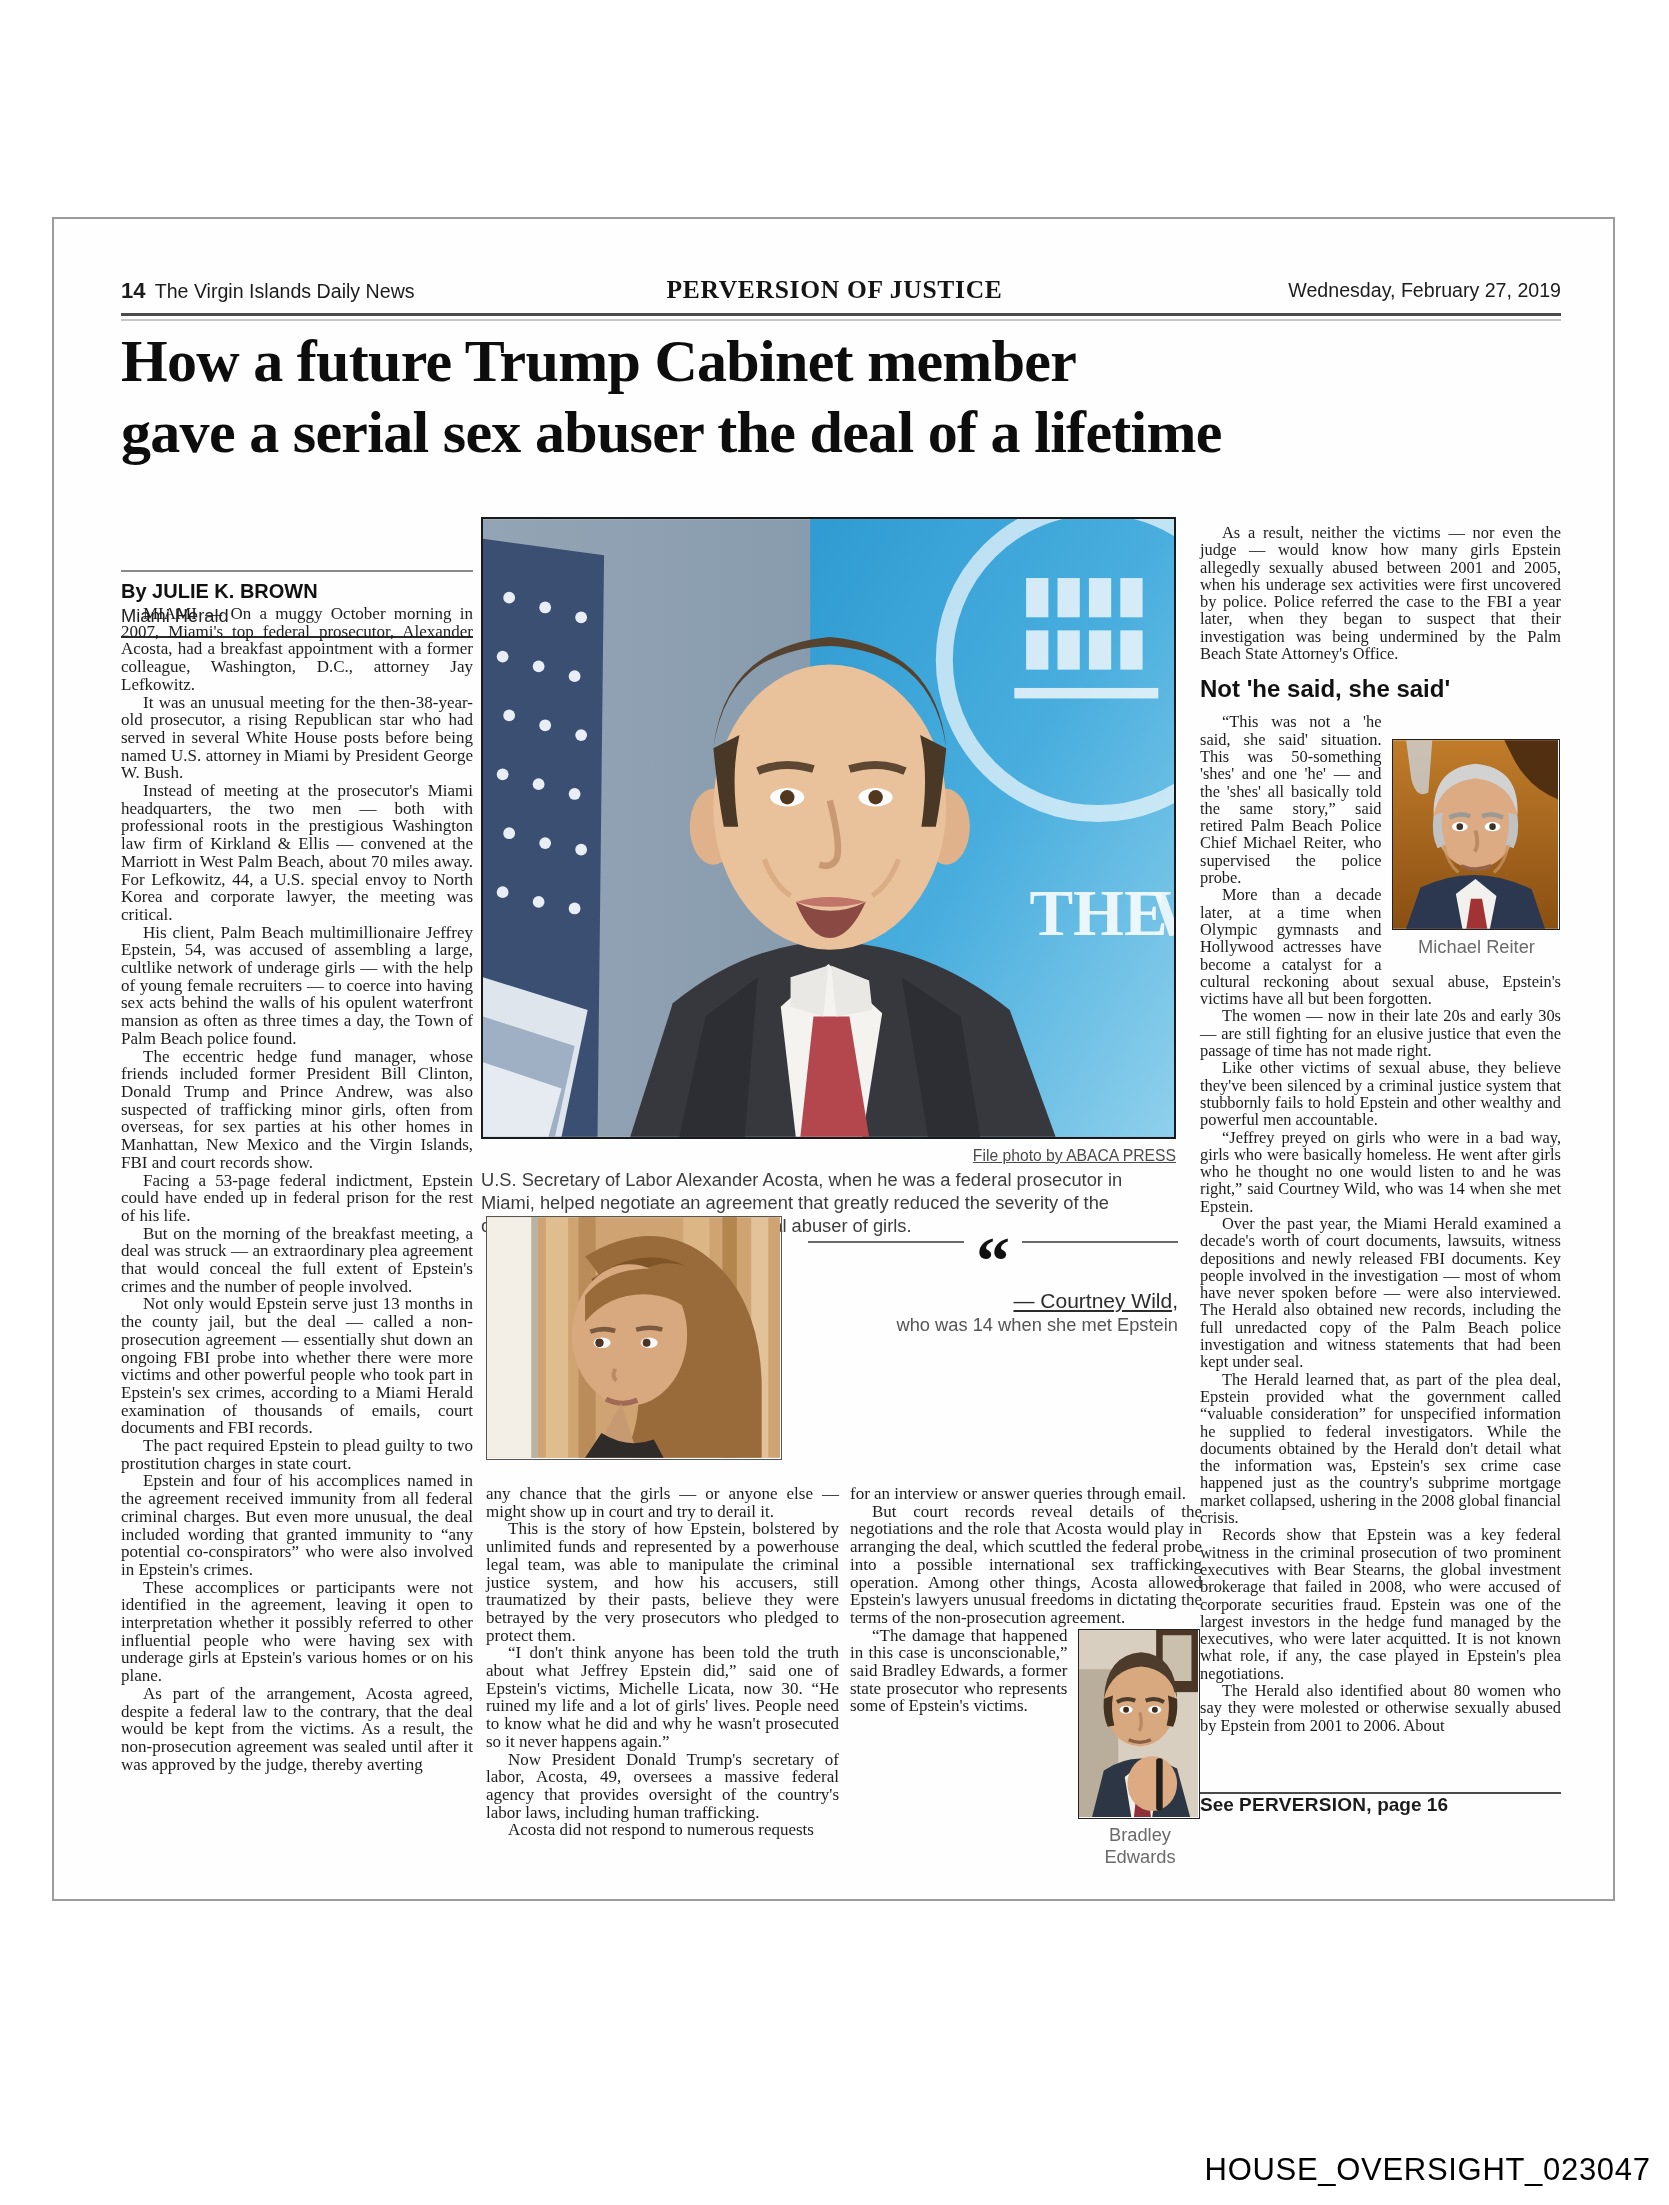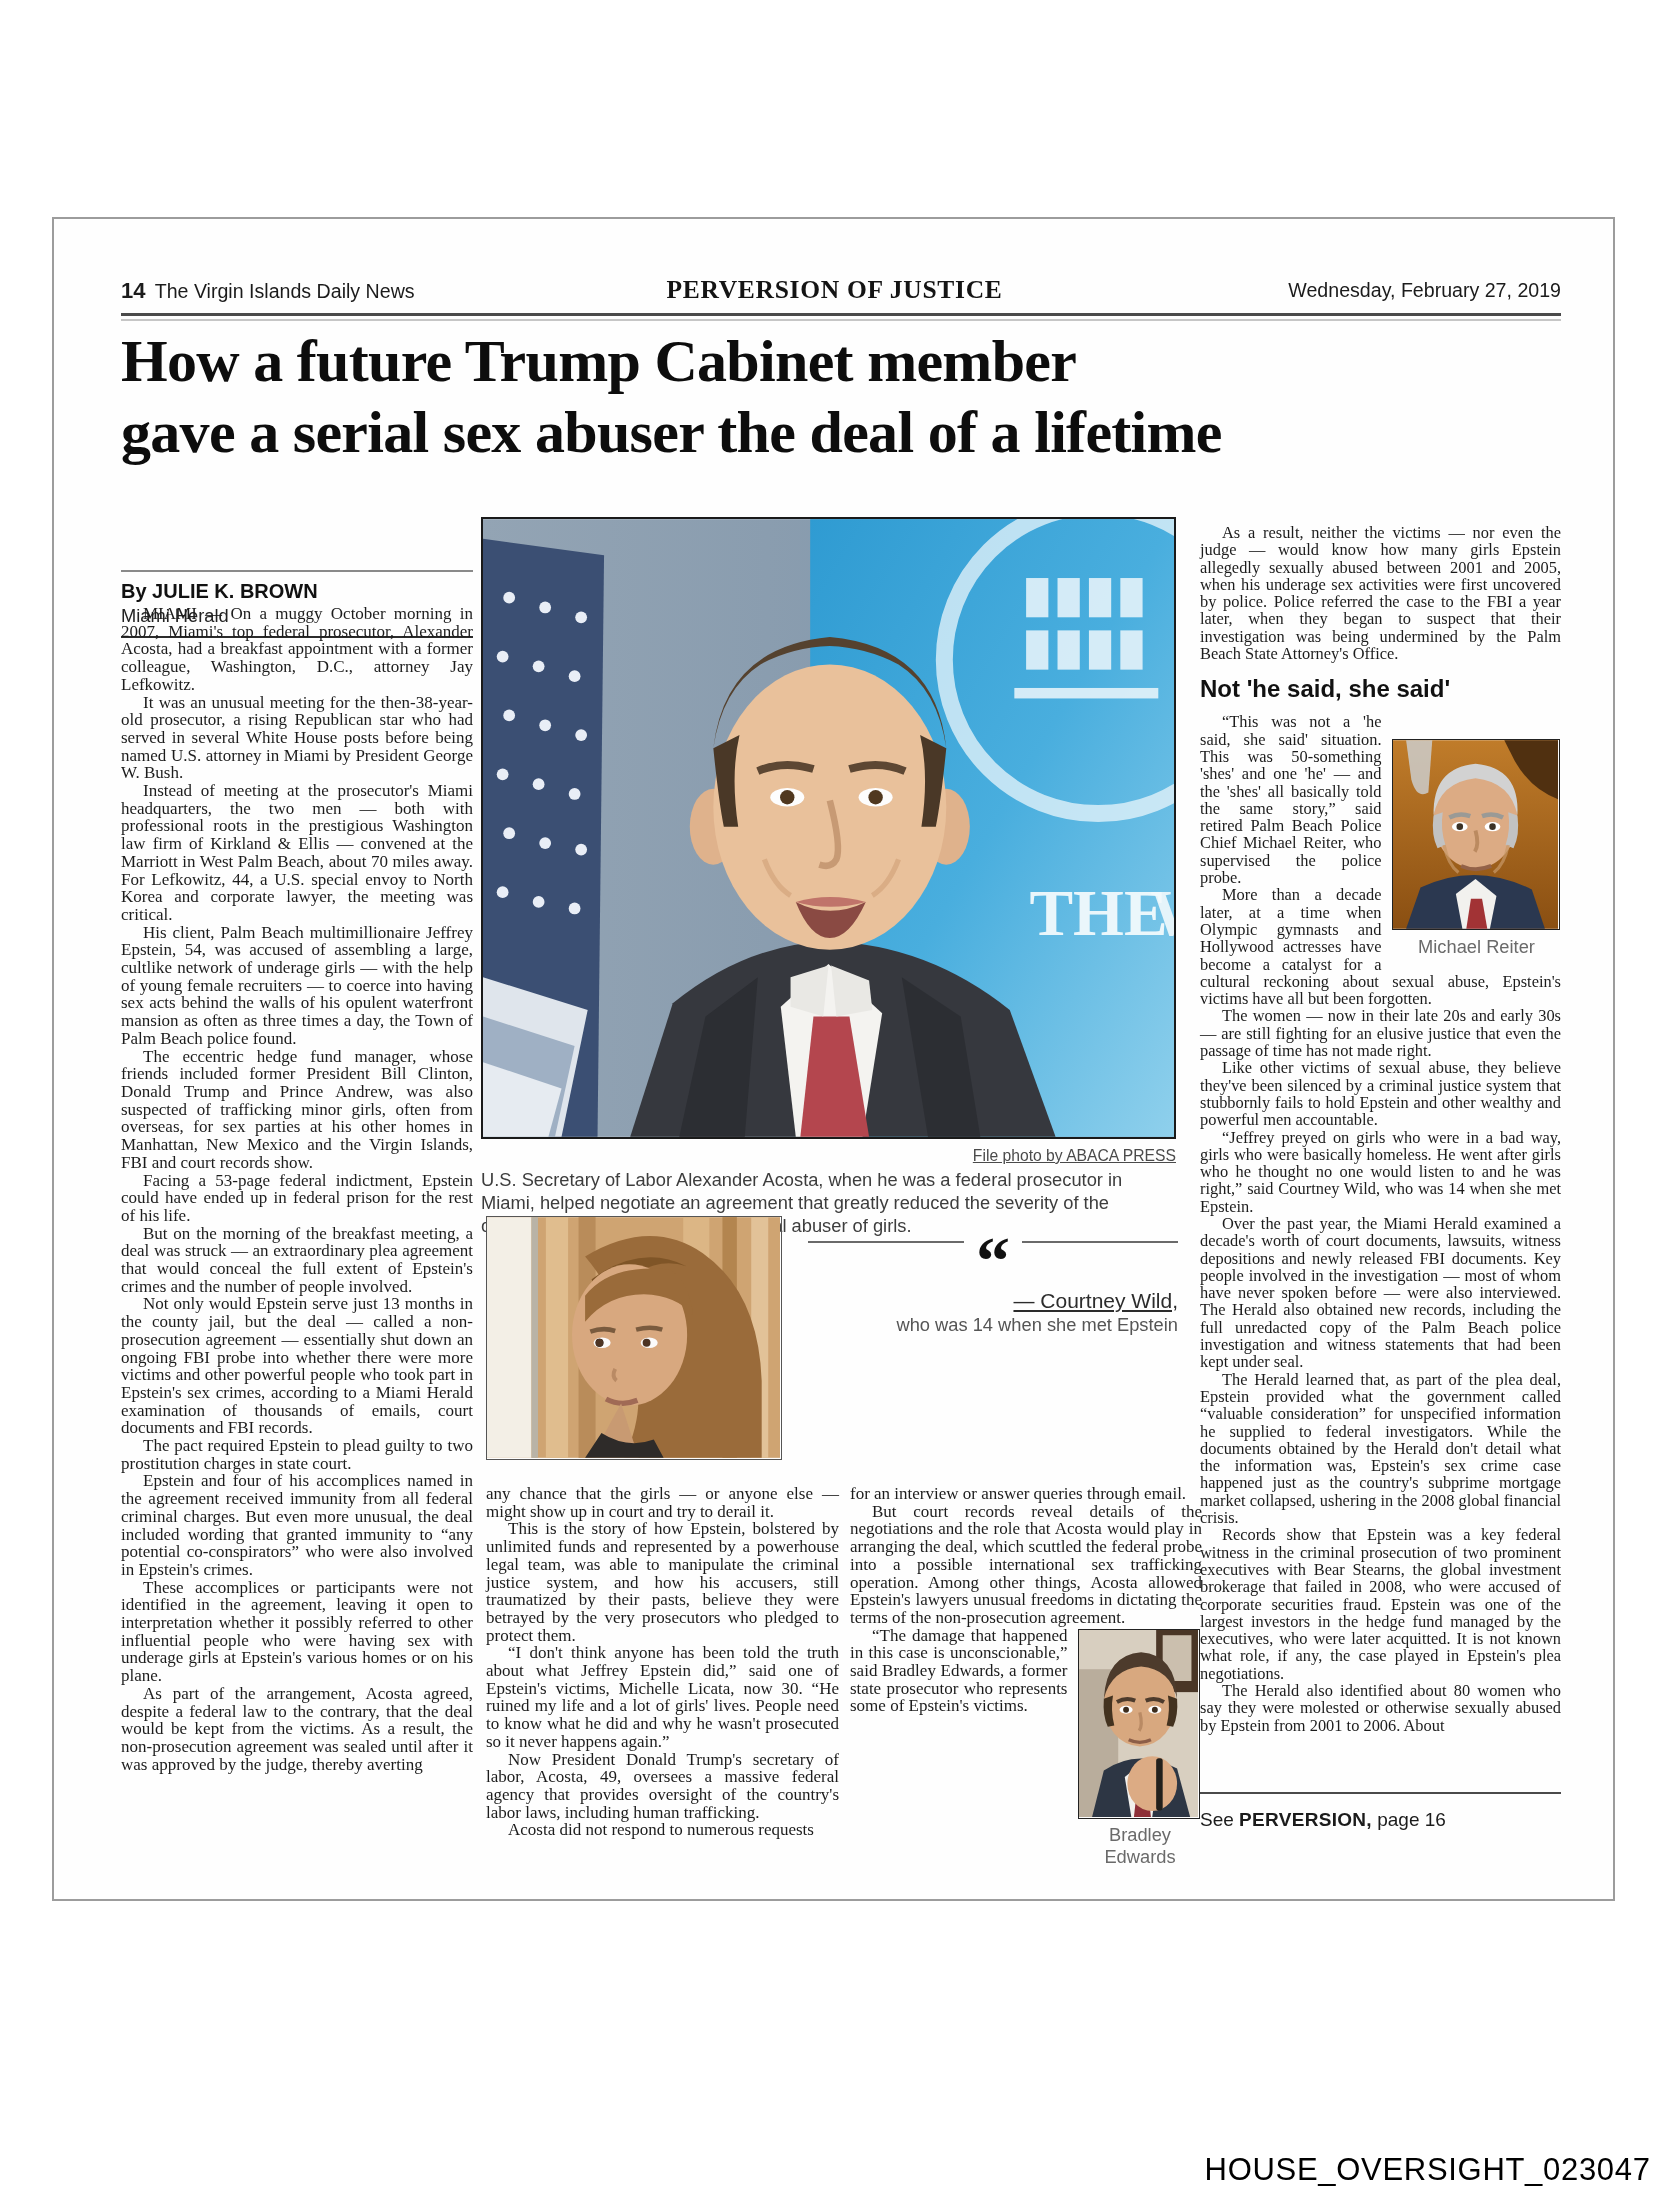--- a/index.html
+++ b/index.html
@@ -44,21 +44,21 @@
   .pq-rule-row{display:flex;align-items:center;height:59px;}
   .pq-line{flex:1;height:2px;background:#6a6a6a;}
   .pq-glyph{font-family:"Liberation Serif",serif;font-weight:bold;font-size:68px;line-height:19.6px;color:#111;margin:0 11.8px;transform:translateY(19.6px);}
   .pq-text{margin-top:11.8px;font-size:22px;line-height:31px;font-weight:bold;color:#101010;text-align:left;}
   .pq-attr1{margin-top:17px;font-size:21px;color:#2c2c2c;text-align:right;line-height:25px;text-decoration:underline;}
   .pq-attr2{font-size:18.3px;color:#555;text-align:right;line-height:23.6px;}
 
   .float-right{float:right;margin:2.6px 0 3.9px 10.5px;}
   .mini-cap{font-family:"Liberation Sans",sans-serif;font-size:18.3px;color:#6a6a6a;text-align:center;line-height:21.6px;margin-top:5.2px;}
 
-  .see-line{left:1200px;top:1792px;width:361px;border-top:2px solid #4a4a4a;padding-top:15px;font-size:19px;color:#1b1b1b;}
+  .see-line{left:1200px;top:1792px;width:361px;border-top:2px solid #4a4a4a;padding-top:0;font-size:19px;color:#1b1b1b;font-weight:bold;}
   .see-line b{letter-spacing:0.3px;}
 
   .docid{right:18.3px;top:2152px;font-size:31px;letter-spacing:0.7px;color:#000;}
 
   svg{display:block;}
 </style>
 </head>
 <body>
 
 <div id="canvas">

